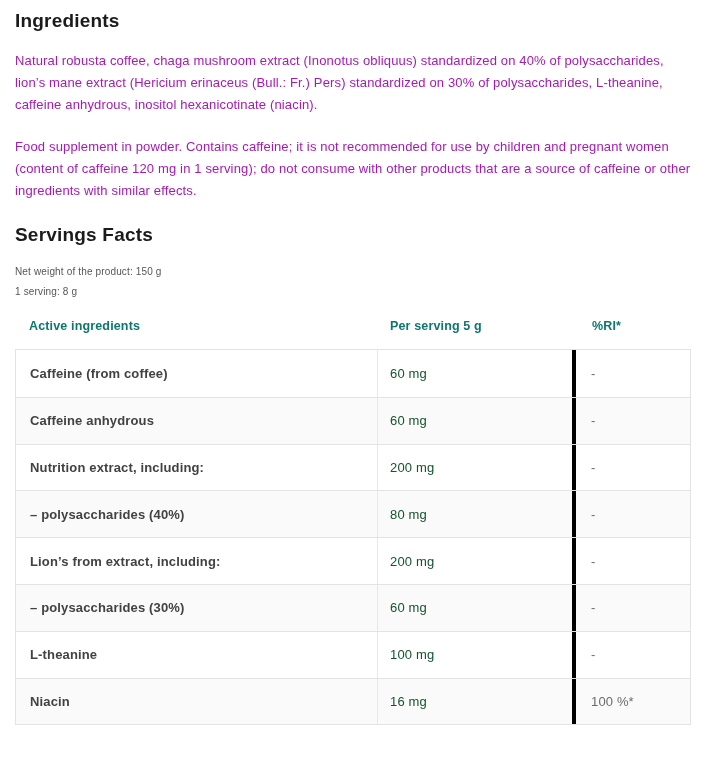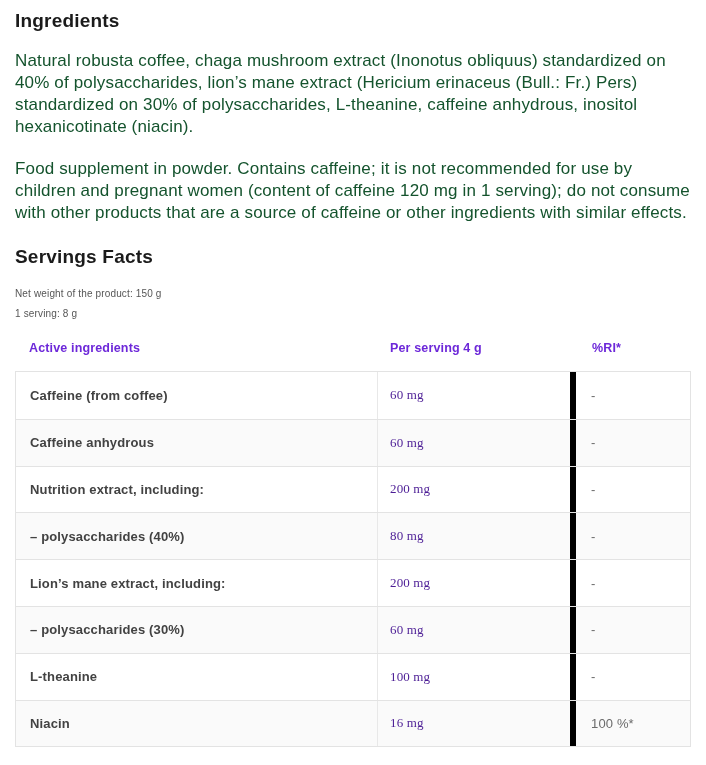--- a/index.html
+++ b/index.html
@@ -19,42 +19,42 @@
   .section-title {
     font-size: 19px;
     font-weight: 700;
     color: #1b1b1b;
     line-height: 26px;
     letter-spacing: 0.2px;
   }
   .title-ingredients { padding-top: 8px; margin-bottom: 16px; }
   .title-nutrition   { margin-top: 18px; margin-bottom: 14px; }
   .para {
-    font-size: 17px;
+    font-size: 13px;
     line-height: 22px;
-    color: #14532d;
+    color: #a21caf;
     letter-spacing: 0.15px;
     margin-bottom: 20px;
     max-width: 676px;
   }
   .info-line {
     font-size: 10px;
     line-height: 20px;
     color: #565656;
     letter-spacing: 0.15px;
   }
   .nutrition-table { margin-top: 17px; width: 676px; }
   .tbl-header-row {
     display: flex;
     margin-bottom: 16px;
   }
   .tbl-header-row .hc {
     font-size: 12.5px;
     font-weight: 700;
-    color: #6d28d9;
+    color: #0f766e;
     letter-spacing: 0.15px;
   }
   .hc1 { width: 363px; padding-left: 14px; }
   .hc2 { width: 199px; padding-left: 12px; }
   .hc3 { flex: 1;      padding-left: 15px; }
   .tbl-body {
     border: 1px solid #e3e3e3;
   }
   .tbl-row {
     display: flex;
@@ -72,23 +72,22 @@
   .cell-name {
     width: 362px;
     padding-left: 14px;
     border-right: 1px solid #e8e8e8;
     font-weight: 700;
     color: #424242;
   }
   .cell-amount {
     width: 198px;
     padding-left: 12px;
-    border-right: 6px solid #000000;
-    color: #4c1d95;
-    font-family: Liberation Serif, serif;
+    border-right: 4px solid #000000;
+    color: #14532d;
   }
   .cell-ri {
     flex: 1;
     padding-left: 15px;
     color: #6b6b6b;
   }
 </style>
 </head>
 <body>
 
@@ -102,21 +101,21 @@
 
   <section>
     <h2 class="section-title title-nutrition">Servings Facts</h2>
 
     <div class="info-line">Net weight of the product: 150 g</div>
     <div class="info-line">1 serving: 8 g</div>
 
     <div class="nutrition-table">
       <div class="tbl-header-row">
         <div class="hc hc1">Active ingredients</div>
-        <div class="hc hc2">Per serving 4 g</div>
+        <div class="hc hc2">Per serving 5 g</div>
         <div class="hc hc3">%RI*</div>
       </div>
 
       <div class="tbl-body">
 
         <div class="tbl-row">
           <div class="cell cell-name">Caffeine (from coffee)</div>
           <div class="cell cell-amount">60 mg</div>
           <div class="cell cell-ri">-</div>
         </div>
@@ -133,21 +132,21 @@
           <div class="cell cell-ri">-</div>
         </div>
 
         <div class="tbl-row">
           <div class="cell cell-name">– polysaccharides (40%)</div>
           <div class="cell cell-amount">80 mg</div>
           <div class="cell cell-ri">-</div>
         </div>
 
         <div class="tbl-row">
-          <div class="cell cell-name">Lion’s mane extract, including:</div>
+          <div class="cell cell-name">Lion’s from extract, including:</div>
           <div class="cell cell-amount">200 mg</div>
           <div class="cell cell-ri">-</div>
         </div>
 
         <div class="tbl-row">
           <div class="cell cell-name">– polysaccharides (30%)</div>
           <div class="cell cell-amount">60 mg</div>
           <div class="cell cell-ri">-</div>
         </div>
 

